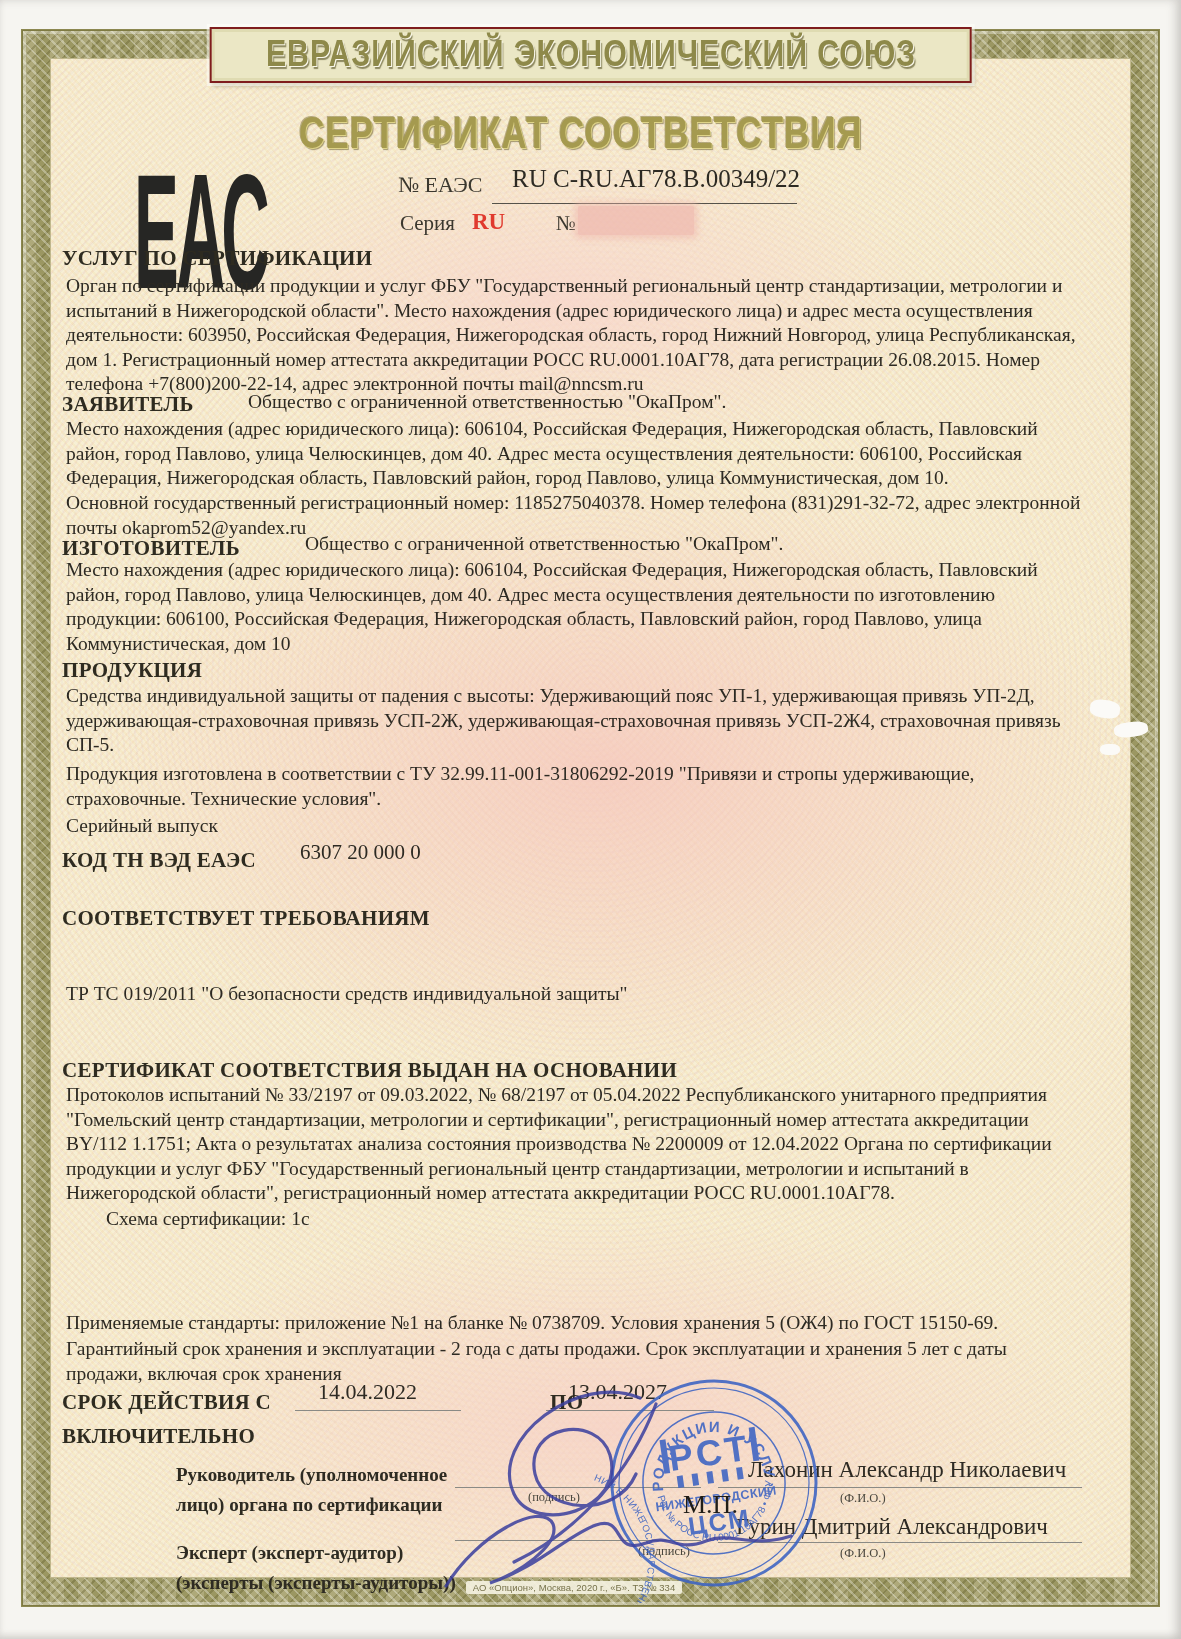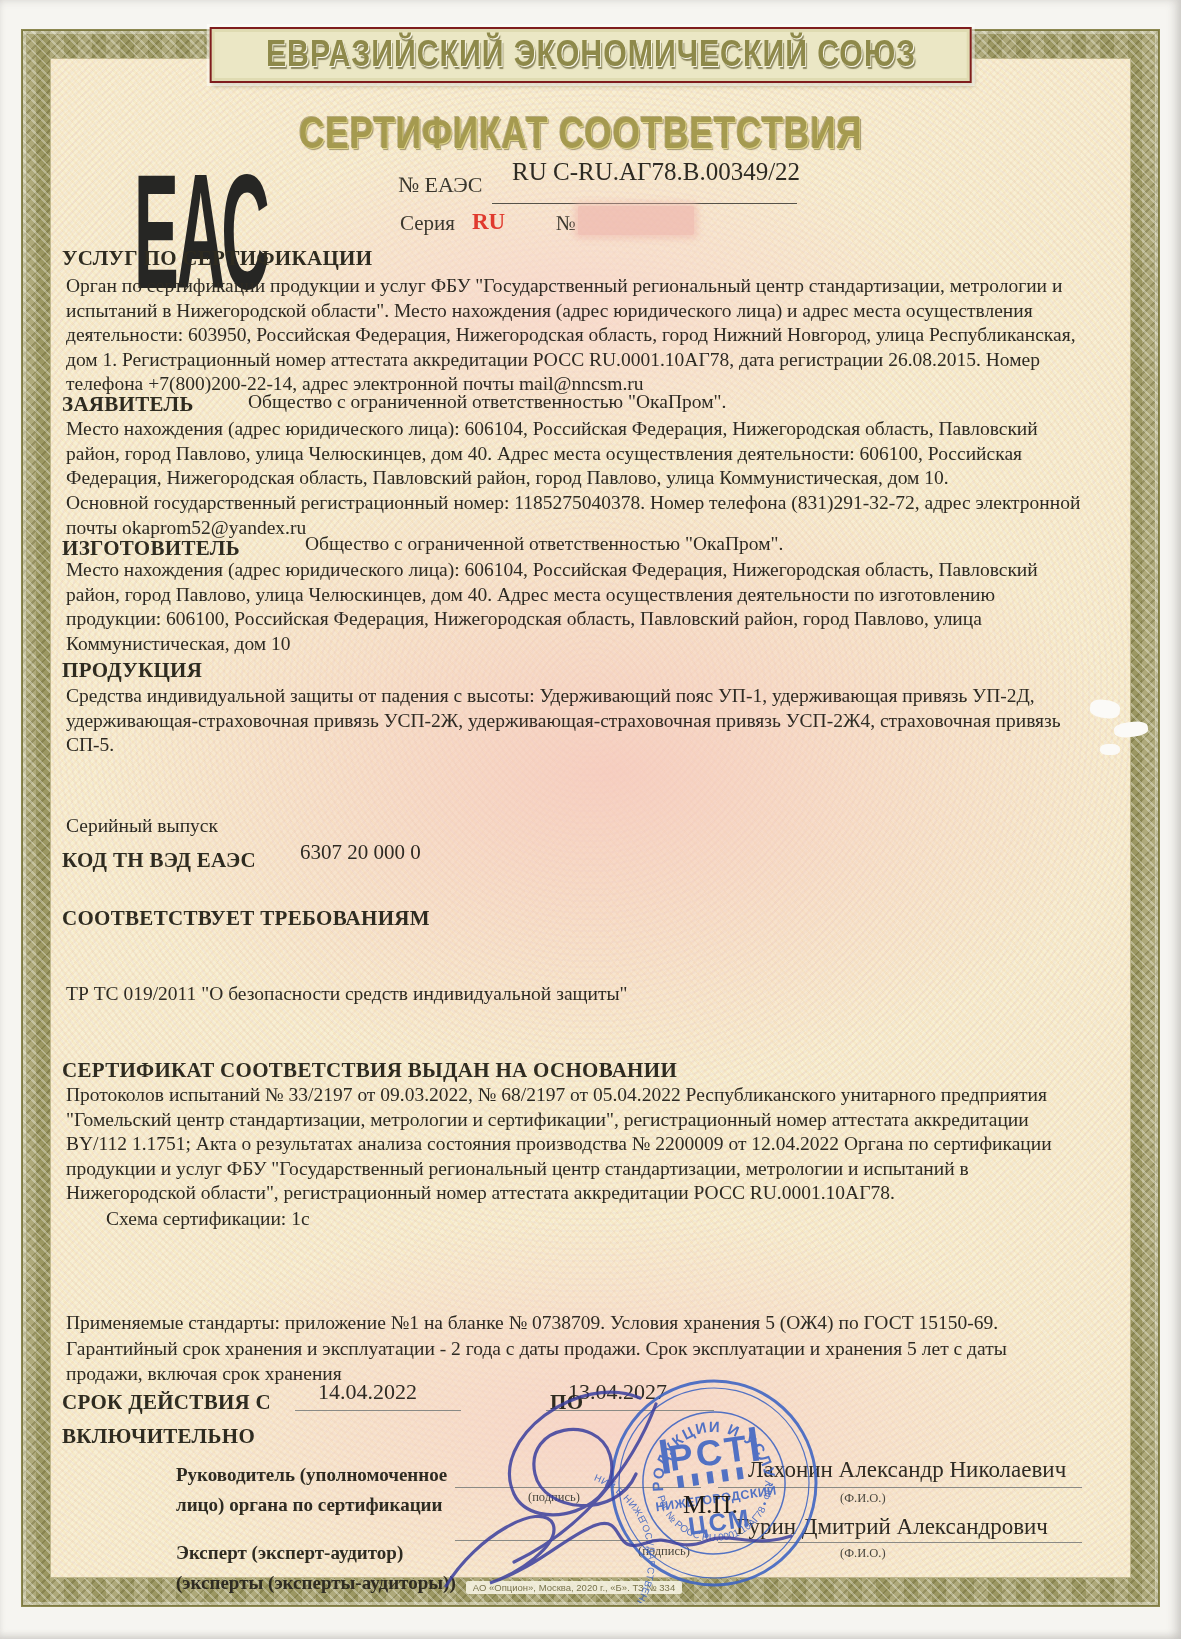--- a/index.html
+++ b/index.html
@@ -62,21 +62,21 @@
 
   <div class="abs" style="left:134px;top:136px;width:140px;height:160px;z-index:5;">
     <svg width="140" height="160" viewBox="0 0 140 160">
       <text x="0" y="112" transform="scale(0.56,1.36)" font-size="120" font-weight="bold" fill="#262624" letter-spacing="-4">ЕАС</text>
     </svg>
   </div>
 
   <div class="title">СЕРТИФИКАТ СООТВЕТСТВИЯ</div>
 
   <div class="abs serifval" style="left:398px;top:172px;font-size:22px;color:#3b382f;">№ ЕАЭС</div>
-  <div class="abs serifval" style="left:512px;top:158px;font-size:25px;">RU C-RU.АГ78.В.00349/22</div>
+  <div class="abs serifval" style="left:512px;top:165px;font-size:25px;">RU C-RU.АГ78.В.00349/22</div>
   <div class="thin-line" style="left:492px;top:203px;width:305px;background:#55524a;"></div>
 
   <div class="abs serifval" style="left:400px;top:211px;font-size:21px;color:#3b382f;">Серия</div>
   <div class="abs serifval" style="left:472px;top:209px;font-size:23px;font-weight:bold;color:#e03a2e;">RU</div>
   <div class="abs serifval" style="left:556px;top:211px;font-size:21px;color:#3b382f;">№</div>
   <div class="redact"></div>
 
   <div class="abs hd" style="left:62px;top:246px;">УСЛУГ ПО СЕРТИФИКАЦИИ</div>
   <div class="abs bd" style="left:66px;top:274px;width:1022px;">Орган по сертификации продукции и услуг ФБУ "Государственный региональный центр стандартизации, метрологии и испытаний в Нижегородской области". Место нахождения (адрес юридического лица) и адрес места осуществления деятельности: 603950, Российская Федерация, Нижегородская область, город Нижний Новгород, улица Республиканская, дом 1. Регистрационный номер аттестата аккредитации РОСС RU.0001.10АГ78, дата регистрации 26.08.2015. Номер телефона +7(800)200-22-14, адрес электронной почты mail@nncsm.ru</div>
 
@@ -84,20 +84,21 @@
   <div class="abs bd" style="left:248px;top:390px;white-space:nowrap;">Общество с ограниченной ответственностью "ОкаПром".</div>
   <div class="abs bd" style="left:66px;top:417px;width:1022px;">Место нахождения (адрес юридического лица): 606104, Российская Федерация, Нижегородская область, Павловский район, город Павлово, улица Челюскинцев, дом 40. Адрес места осуществления деятельности: 606100, Российская Федерация, Нижегородская область, Павловский район, город Павлово, улица Коммунистическая, дом 10.</div>
   <div class="abs bd" style="left:66px;top:491px;width:1022px;">Основной государственный регистрационный номер: 1185275040378. Номер телефона (831)291-32-72, адрес электронной почты okaprom52@yandex.ru</div>
 
   <div class="abs hd" style="left:62px;top:536px;">ИЗГОТОВИТЕЛЬ</div>
   <div class="abs bd" style="left:305px;top:532px;white-space:nowrap;">Общество с ограниченной ответственностью "ОкаПром".</div>
   <div class="abs bd" style="left:66px;top:558px;width:1022px;">Место нахождения (адрес юридического лица): 606104, Российская Федерация, Нижегородская область, Павловский район, город Павлово, улица Челюскинцев, дом 40. Адрес места осуществления деятельности по изготовлению продукции: 606100, Российская Федерация, Нижегородская область, Павловский район, город Павлово, улица Коммунистическая, дом 10</div>
 
   <div class="abs hd" style="left:62px;top:658px;">ПРОДУКЦИЯ</div>
   <div class="abs bd" style="left:66px;top:684px;width:1022px;">Средства индивидуальной защиты от падения с высоты: Удерживающий пояс УП-1, удерживающая привязь УП-2Д, удерживающая-страховочная привязь УСП-2Ж, удерживающая-страховочная привязь УСП-2Ж4, страховочная привязь СП-5.</div>
+  <div class="abs bd" style="left:66px;top:762px;width:1022px;">Продукция изготовлена в соответствии с ТУ 32.99.11-001-31806292-2019 "Привязи и стропы удерживающие, страховочные. Технические условия".</div>
   <div class="abs bd" style="left:66px;top:814px;width:1022px;">Серийный выпуск</div>
 
   <div class="abs hd" style="left:62px;top:848px;">КОД ТН ВЭД ЕАЭС</div>
   <div class="abs serifval" style="left:300px;top:840px;font-size:21px;">6307 20 000 0</div>
 
   <div class="abs hd" style="left:62px;top:906px;">СООТВЕТСТВУЕТ ТРЕБОВАНИЯМ</div>
   <div class="abs bd" style="left:66px;top:982px;width:1022px;">ТР ТС 019/2011 "О безопасности средств индивидуальной защиты"</div>
 
   <div class="abs hd" style="left:62px;top:1058px;">СЕРТИФИКАТ СООТВЕТСТВИЯ  ВЫДАН НА ОСНОВАНИИ</div>
   <div class="abs bd" style="left:66px;top:1083px;width:1022px;">Протоколов испытаний № 33/2197 от 09.03.2022, № 68/2197 от 05.04.2022 Республиканского унитарного предприятия "Гомельский центр стандартизации, метрологии и сертификации", регистрационный номер аттестата аккредитации BY/112 1.1751; Акта о результатах анализа состояния производства № 2200009 от 12.04.2022 Органа по сертификации продукции и услуг ФБУ "Государственный региональный центр стандартизации, метрологии и испытаний в Нижегородской области", регистрационный номер аттестата аккредитации РОСС RU.0001.10АГ78.</div>

